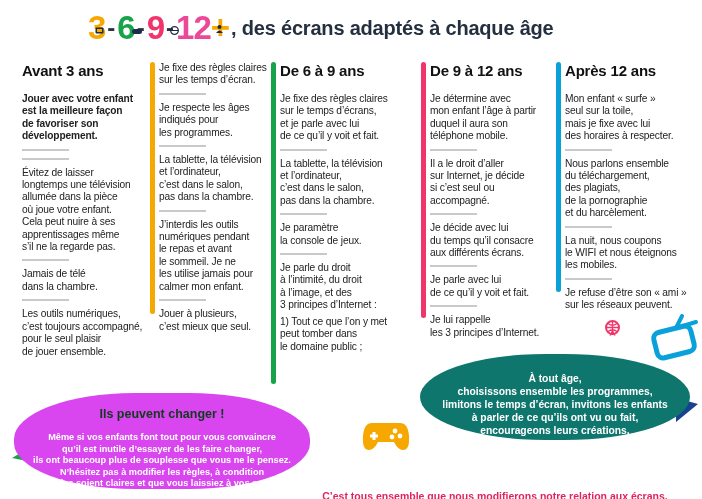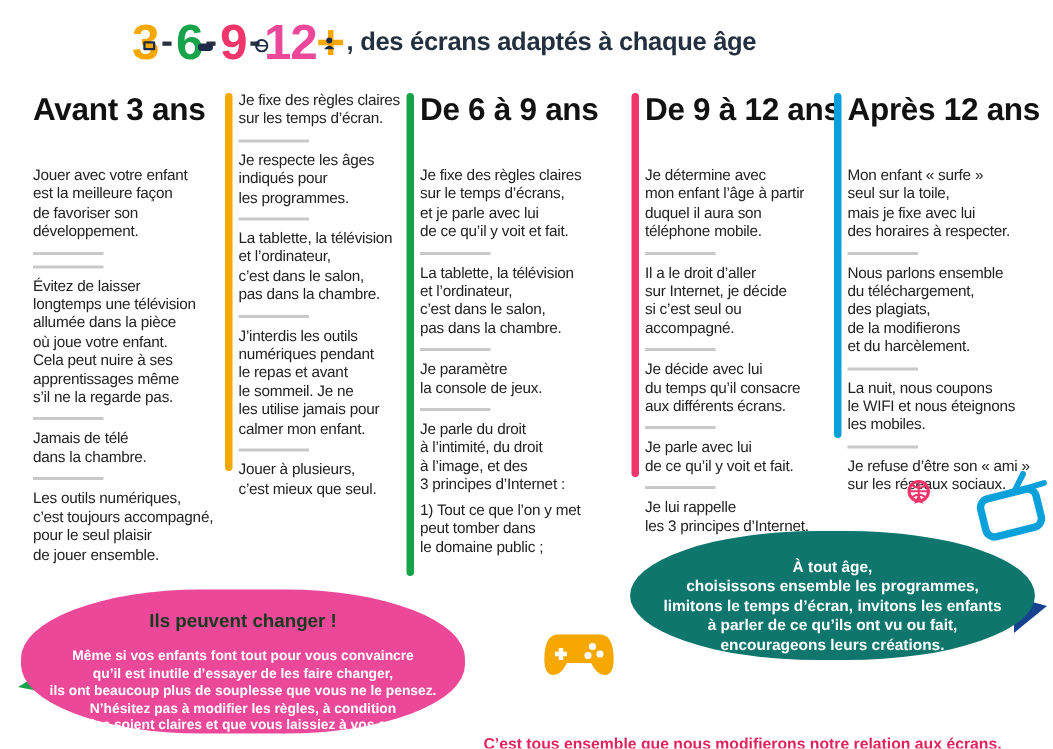--- a/index.html
+++ b/index.html
@@ -6,44 +6,44 @@
     html, body { width: 702px; height: 499px; background: #ffffff; overflow: hidden; }
     body { font-family: "Liberation Sans", sans-serif; color: #222; position: relative; }
 
     .title-row {
       position: absolute; top: 10px; left: 88px; height: 36px;
       display: flex; align-items: center; white-space: nowrap;
       font-family: "Liberation Sans", sans-serif; font-weight: bold;
     }
     .num { font-size: 33px; font-weight: bold; letter-spacing: -1px; position: relative; }
     .dash { font-size: 24px; color: #2b3140; margin: 0 2px; }
-    .title-text { font-size: 17px; color: #24303f; margin-left: 2px; letter-spacing: -0.2px; }
+    .title-text { font-size: 20px; color: #24303f; margin-left: 2px; letter-spacing: -0.2px; }
 
     .col {
       position: absolute; top: 62px; width: 134px;
     }
     .col .bar {
       position: absolute; left: -9px; top: 0; width: 5px; border-radius: 3px;
     }
     .col h2 {
-      font-size: 21px; font-weight: bold; color: #111; margin-bottom: 26px; letter-spacing: -0.2px;
+      font-size: 15px; font-weight: bold; color: #111; margin-bottom: 14px; letter-spacing: -0.2px;
     }
     .block {
       font-size: 10.2px; line-height: 12.4px; color: #222; white-space: pre-line;
       letter-spacing: -0.15px;
     }
-    .block.bold { font-weight: normal; }
+    .block.bold { font-weight: bold; }
     .sep { width: 47px; height: 2px; background: #c9c9c9; margin: 6px 0 7px 0; }
 
     .bubble {
       position: absolute; text-align: center; color: #fff; font-weight: bold;
       white-space: pre-line;
     }
     .bubble-green {
-      left: 14px; top: 393px; width: 296px; height: 96px; background: #ec4899;
+      left: 14px; top: 393px; width: 296px; height: 96px; background: #d946ef;
       border-radius: 120px / 46px;
       font-size: 9.2px; line-height: 11.5px; padding-top: 2px;
     }
     .bubble-green .btitle { font-size: 12.5px; line-height: 14px; color: #123a1e; }
     .bubble-green-tail {
       position: absolute; left: 12px; top: 440px; width: 0; height: 0;
       border-top: 18px solid transparent; border-right: 30px solid #17a34a; border-bottom: 6px solid transparent;
     }
     .bubble-blue {
       left: 420px; top: 354px; width: 270px; height: 86px; background: #0f766e;
@@ -198,29 +198,29 @@
   <div class="bar" style="background:#0aa1db;height:230px"></div>
   <h2>Après 12 ans</h2>
   <div class="block">Mon enfant « surfe »
 seul sur la toile,
 mais je fixe avec lui
 des horaires à respecter.</div>
   <div class="sep"></div>
   <div class="block">Nous parlons ensemble
 du téléchargement,
 des plagiats,
-de la modifierons
+de la pornographie
 et du harcèlement.</div>
   <div class="sep"></div>
   <div class="block">La nuit, nous coupons
 le WIFI et nous éteignons
 les mobiles.</div>
   <div class="sep"></div>
   <div class="block">Je refuse d’être son « ami »
-sur les réseaux sociaux.</div>
+sur les réseaux peuvent.</div>
 </div>
 
 <svg class="icon" style="left:604px;top:320px" width="17" height="18" viewBox="0 0 17 18">
   <circle cx="8.5" cy="7.5" r="6.5" fill="none" stroke="#f0356b" stroke-width="2"></circle>
   <path d="M2 7.5 H15 M8.5 1 V14 M4 3.5 Q8.5 7 13 3.5 M4 11.5 Q8.5 8 13 11.5" stroke="#f0356b" stroke-width="1.3" fill="none"></path>
   <path d="M8.5 9 L11.5 16 L8.5 14.5 L5.5 16 Z" fill="#f0356b"></path>
 </svg>
 <svg class="icon" style="left:650px;top:314px" width="50" height="48" viewBox="0 0 50 48">
   <line x1="26" y1="14" x2="32" y2="2" stroke="#0aa1db" stroke-width="4" stroke-linecap="round"></line>
   <line x1="26" y1="14" x2="46" y2="8" stroke="#0aa1db" stroke-width="4" stroke-linecap="round"></line>

